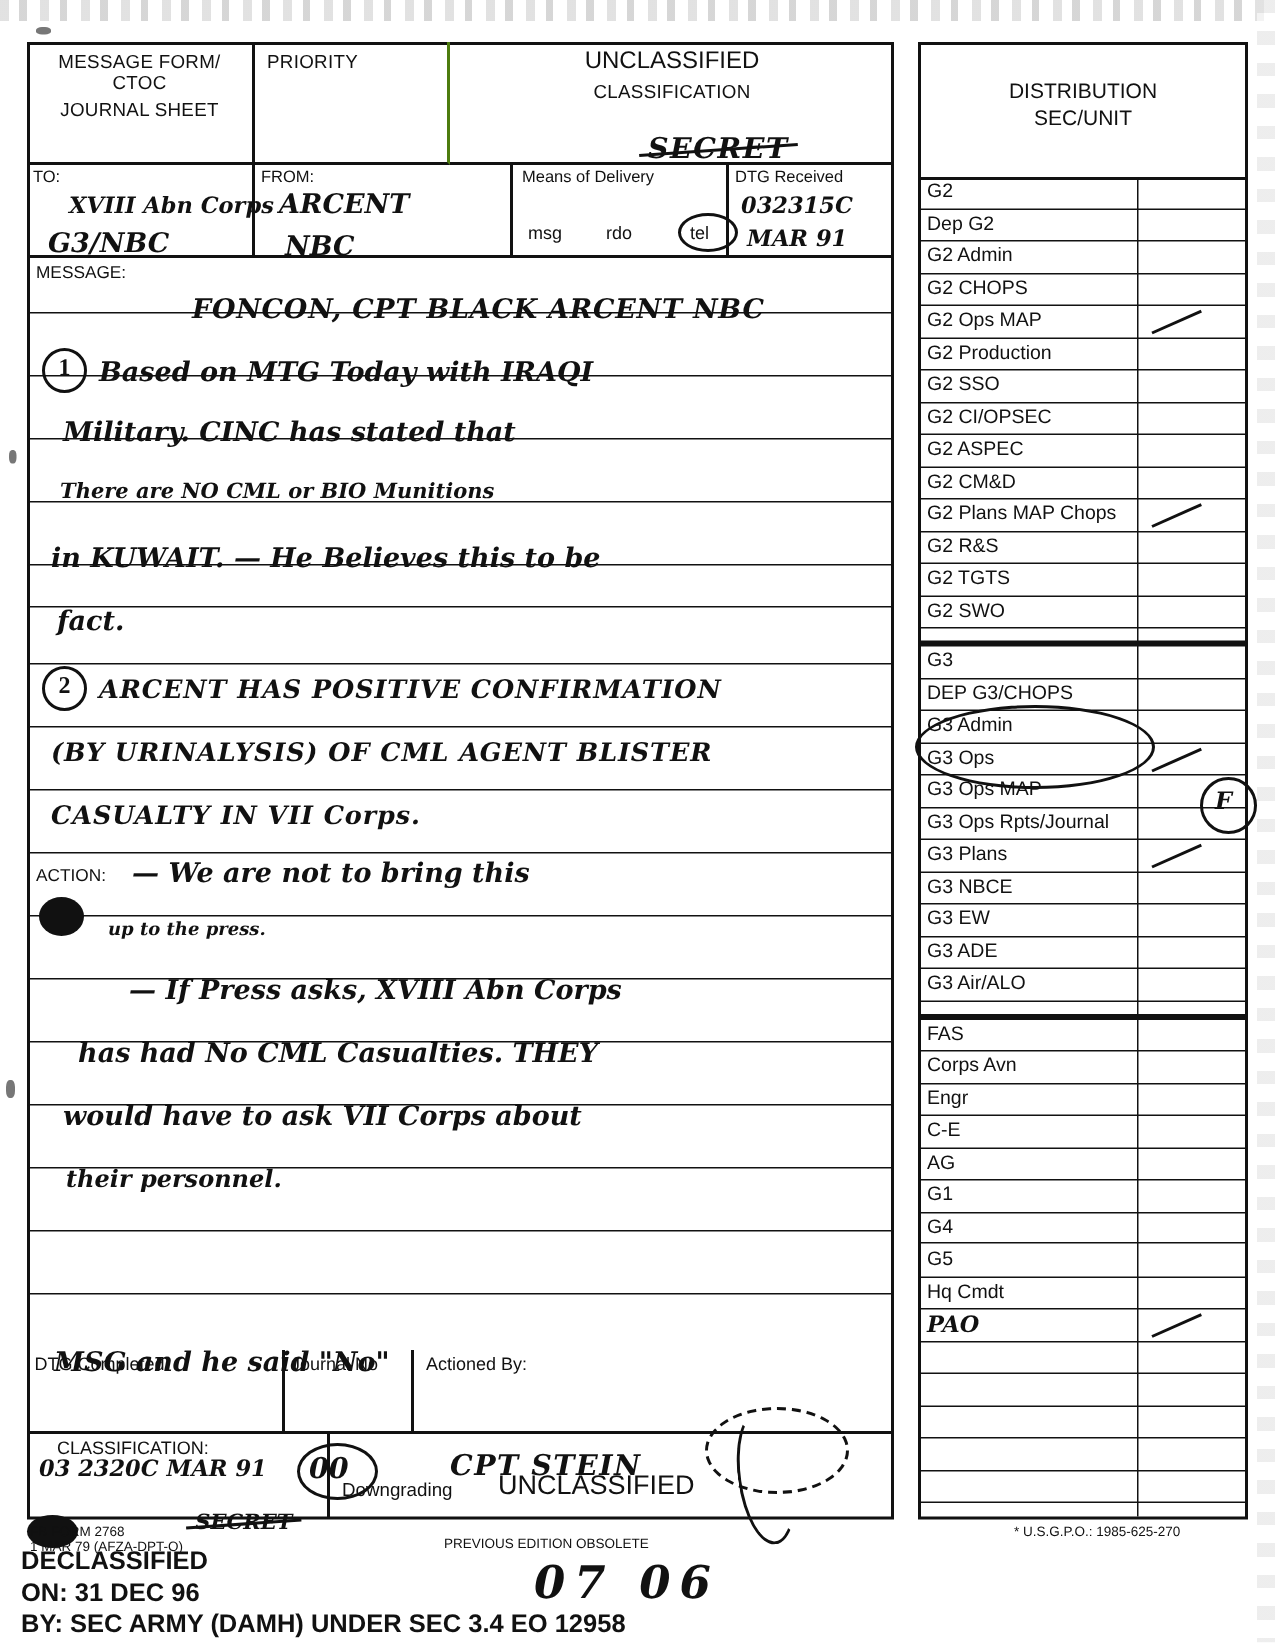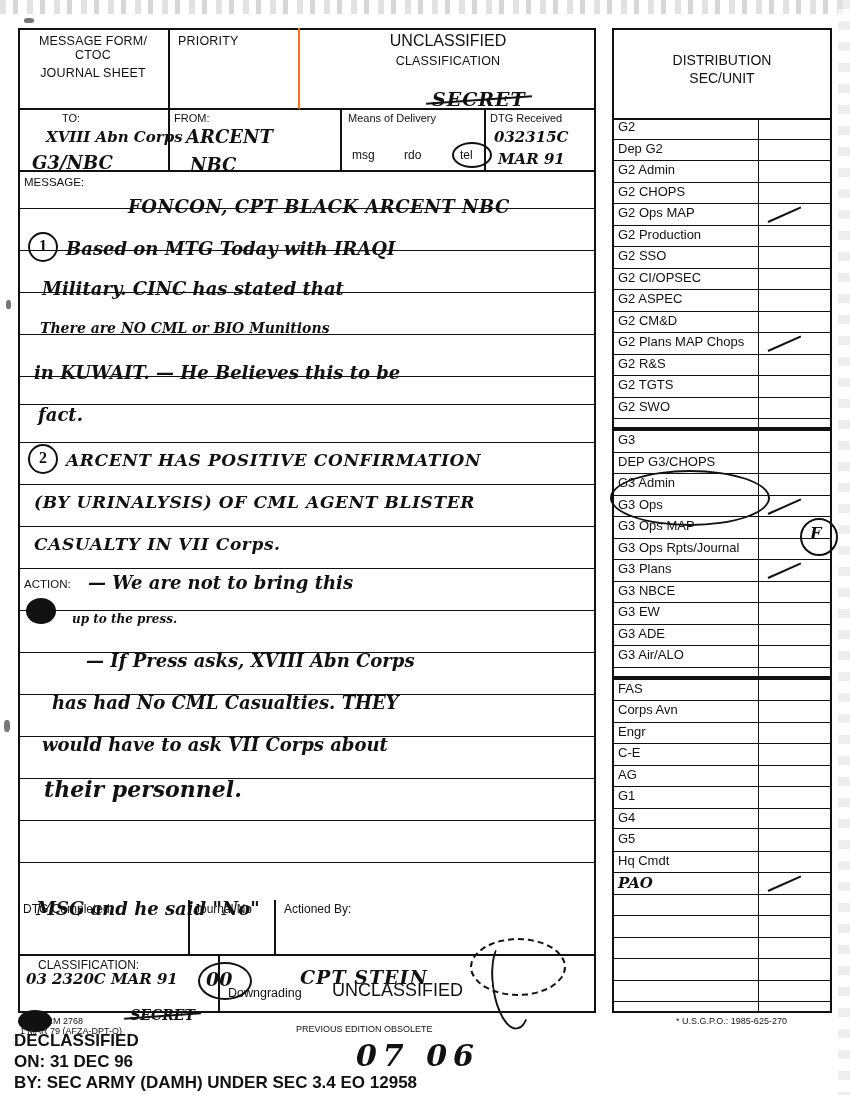--- a/index.html
+++ b/index.html
@@ -8,28 +8,28 @@
   .print{font-family:"Liberation Sans",sans-serif;}
   .ctr{text-align:center;}
   .bx{position:absolute;box-sizing:border-box;}
 
   
   .form-frame{left:18px;top:28px;width:578px;height:985px;border:2px solid #111;}
   .dist-frame{left:612px;top:28px;width:220px;height:985px;border:2px solid #111;}
 
   
   .hdr-left{left:18px;top:28px;width:152px;height:82px;border-right:2px solid #111;border-bottom:2px solid #111;}
-  .hdr-pri{left:170px;top:28px;width:130px;height:82px;border-right:2px solid #f97316;border-bottom:2px solid #111;}
+  .hdr-pri{left:170px;top:28px;width:130px;height:82px;border-right:2px solid #4d7c0f;border-bottom:2px solid #111;}
   .hdr-class{left:300px;top:28px;width:296px;height:82px;border-bottom:2px solid #111;}
 
   .lbl-sm{font-size:12.5px;letter-spacing:.2px;}
   .lbl-xs{font-size:11px;}
 
   
-  .r2-to{left:18px;top:110px;width:152px;height:62px;border-right:2px solid #111;border-bottom:2px solid #111;padding-left:40px;}
+  .r2-to{left:18px;top:110px;width:152px;height:62px;border-right:2px solid #111;border-bottom:2px solid #111;}
   .r2-from{left:170px;top:110px;width:172px;height:62px;border-right:2px solid #111;border-bottom:2px solid #111;}
   .r2-mod{left:342px;top:110px;width:144px;height:62px;border-right:2px solid #111;border-bottom:2px solid #111;}
   .r2-dtg{left:486px;top:110px;width:110px;height:62px;border-bottom:2px solid #111;}
 
   
   .msg-body{left:18px;top:172px;width:578px;height:728px;}
   .rule{position:absolute;left:0;width:578px;height:0;border-top:1.4px solid #111;}
 
   
   .b-dtg{left:18px;top:900px;width:172px;height:56px;border-right:2px solid #111;border-bottom:2px solid #111;}
@@ -169,21 +169,21 @@
 
   <div class="hw" style="left:28px;top:444px;font-size:17px;"><span class="circnum">2</span></div>
   <div class="hw" style="left:66px;top:450px;font-size:17px;letter-spacing:.6px;">ARCENT HAS POSITIVE CONFIRMATION</div>
   <div class="hw" style="left:34px;top:492px;font-size:17px;letter-spacing:.6px;">(BY URINALYSIS) OF CML AGENT BLISTER</div>
   <div class="hw" style="left:34px;top:534px;font-size:17px;letter-spacing:.6px;">CASUALTY IN VII Corps.</div>
   <div class="hw" style="left:88px;top:572px;font-size:18px;">— We are not to bring this</div>
   <div class="hw" style="left:72px;top:612px;font-size:12px;">up to the press.</div>
   <div class="hw" style="left:86px;top:650px;font-size:18px;">— If Press asks, XVIII Abn Corps</div>
   <div class="hw" style="left:52px;top:692px;font-size:18px;">has had No CML Casualties. THEY</div>
   <div class="hw" style="left:42px;top:734px;font-size:18px;">would have to ask VII Corps about</div>
-  <div class="hw" style="left:44px;top:776px;font-size:22px;">their personnel.</div>
+  <div class="hw" style="left:44px;top:776px;font-size:16px;">their personnel.</div>
   <div class="hw" style="left:36px;top:898px;font-size:18px;">MSG and he said "No"</div>
 
   
   <div class="blob" style="left:26px;top:598px;width:30px;height:26px;"></div>
   <div class="blob" style="left:18px;top:1010px;width:34px;height:22px;"></div>
 
   
   <div class="bx b-dtg">
     <div class="print lbl-xs" style="margin:2px 0 0 5px;font-size:12px;">DTG Completed</div>
   </div>

